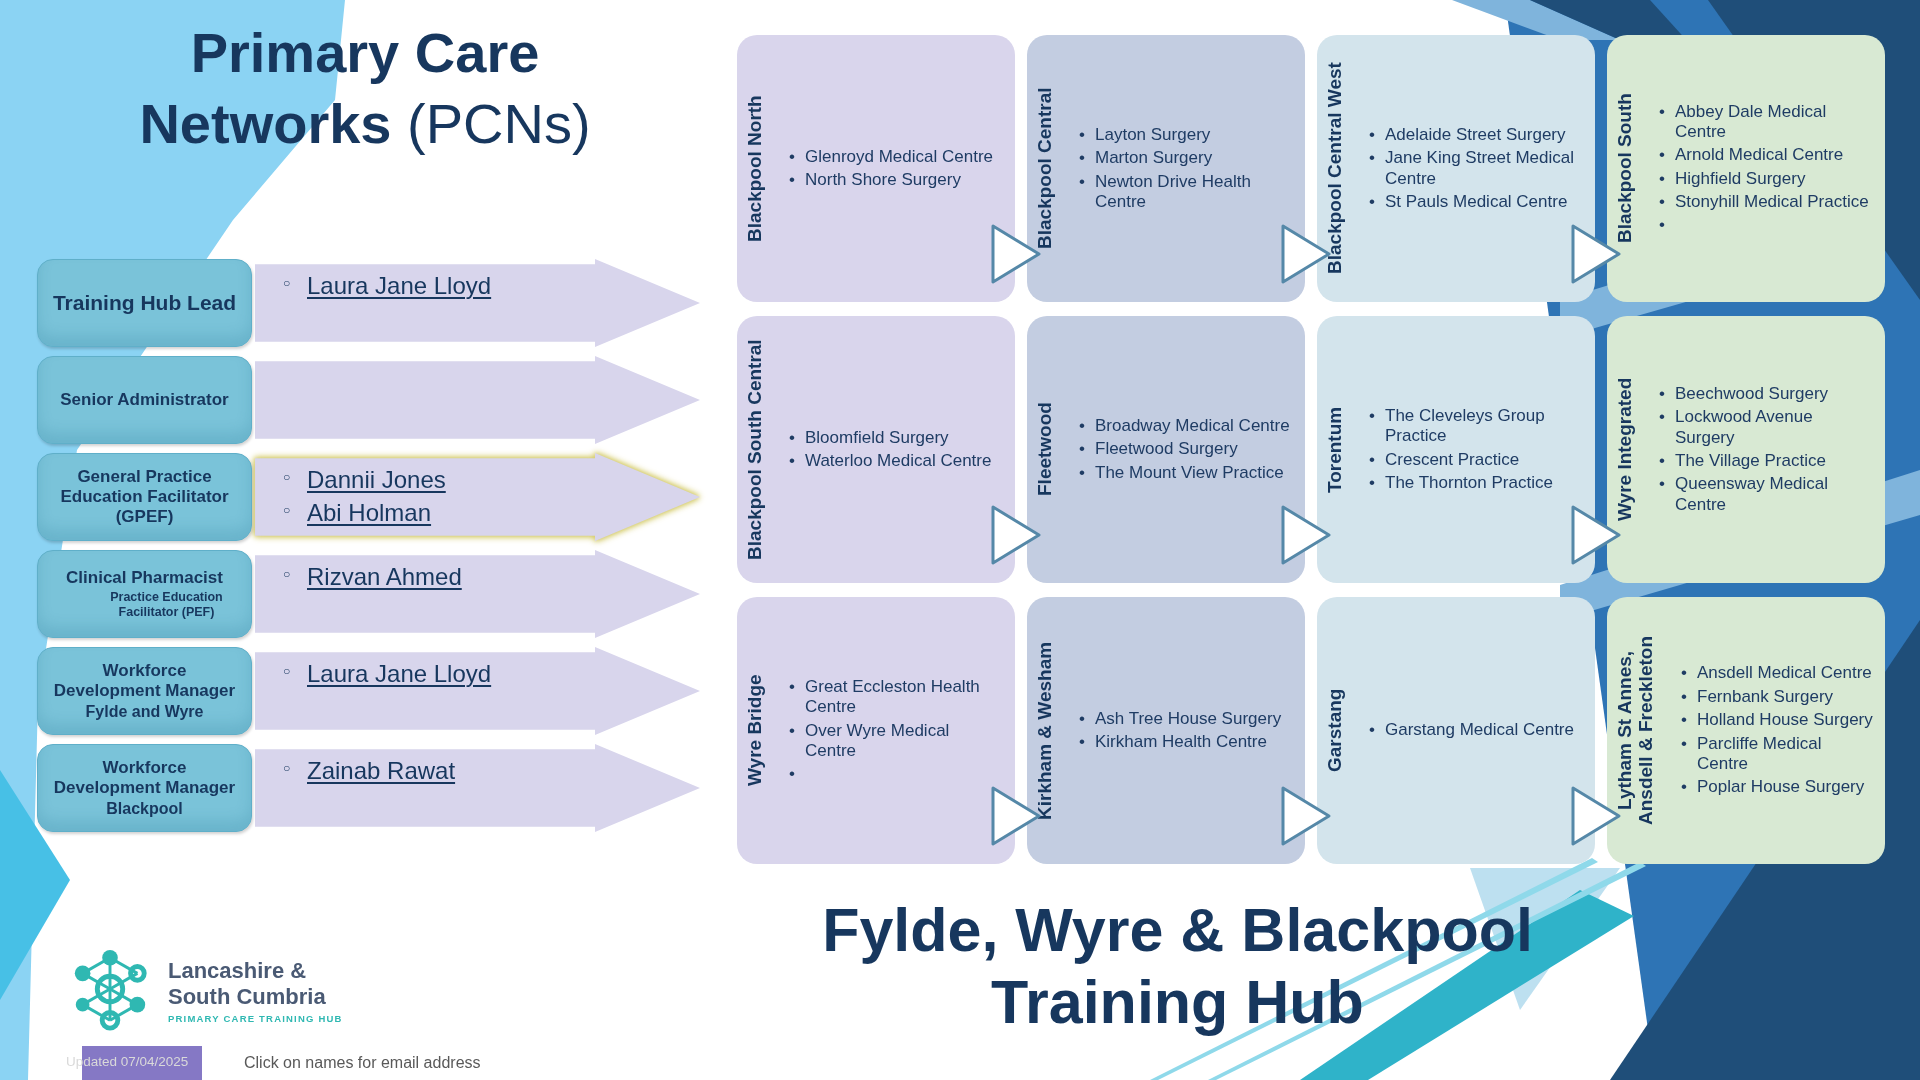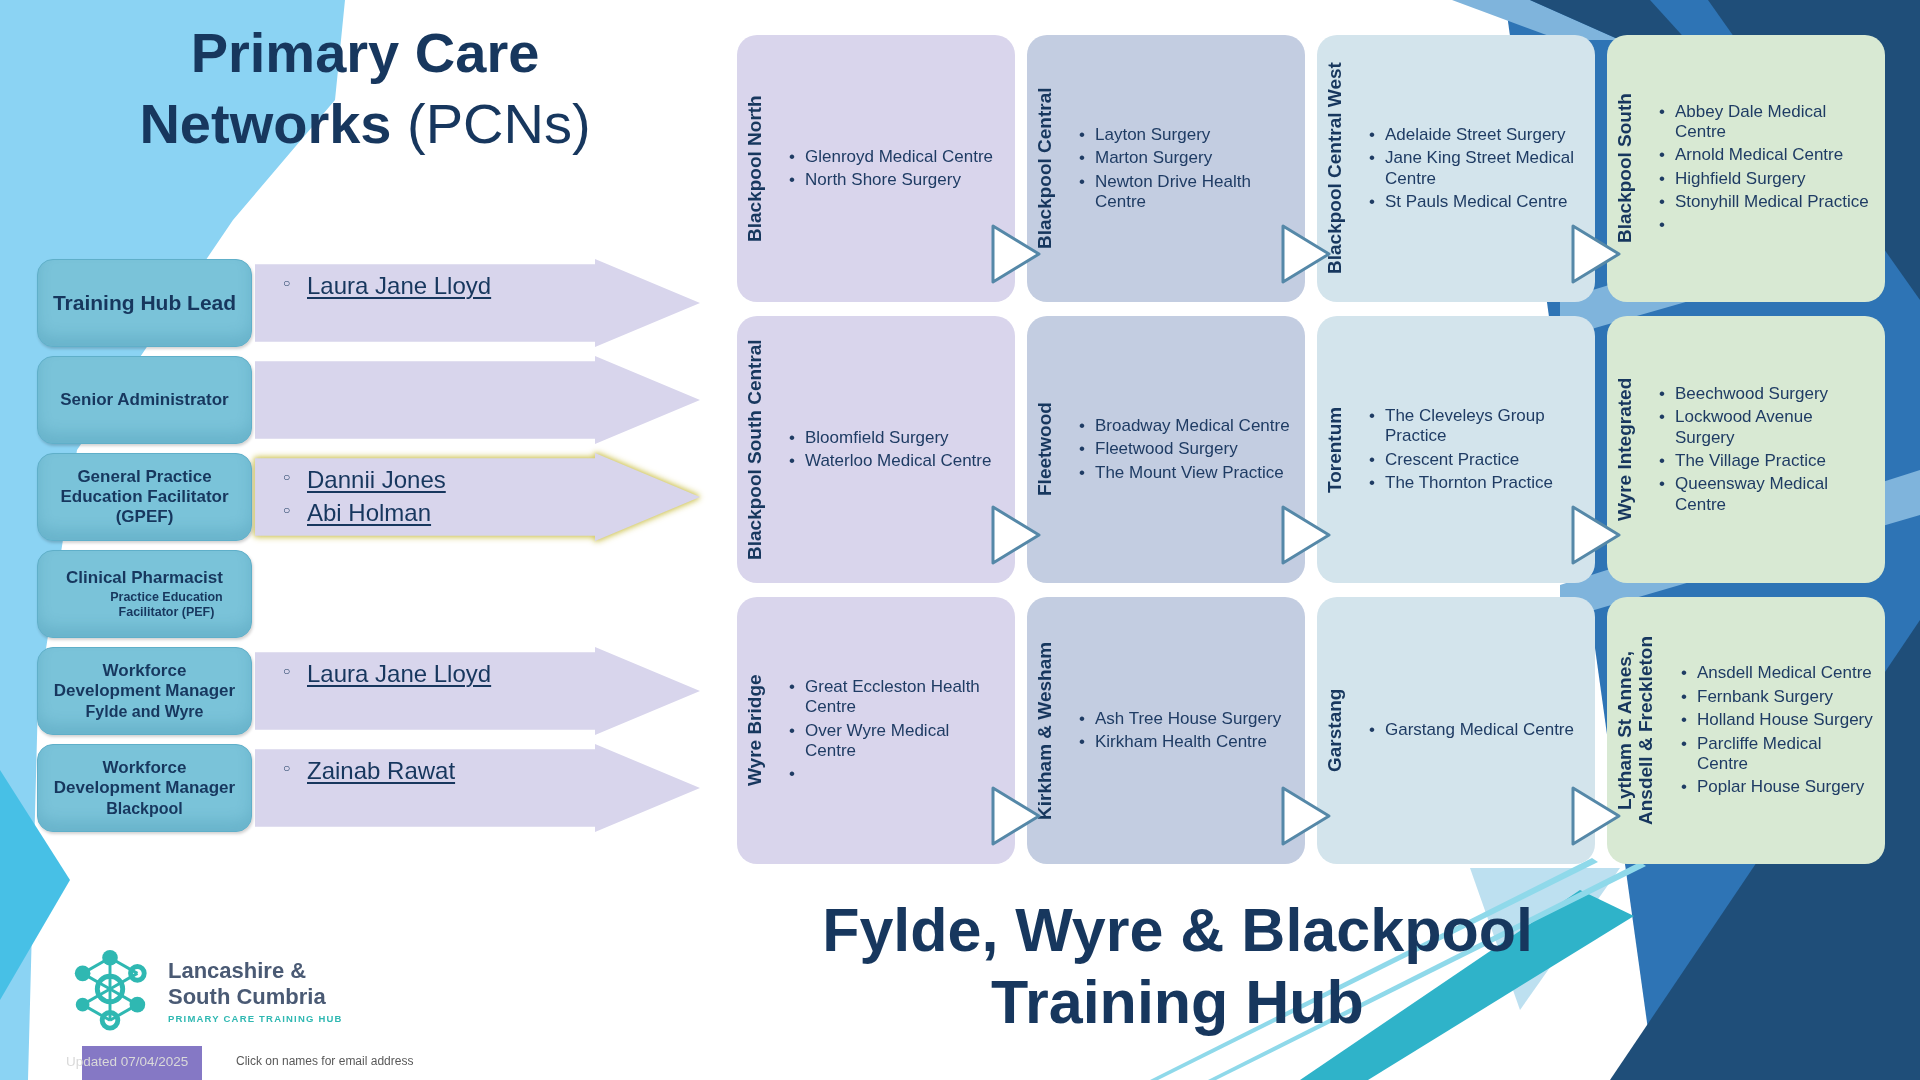--- a/index.html
+++ b/index.html
@@ -99,21 +99,21 @@
   .logo-icon circle.hollow { fill:none; stroke:var(--logo-teal); stroke-width:5; }
   .logo-icon circle.solid { fill:var(--logo-teal); }
   .logo-icon line { stroke:var(--logo-teal); stroke-width:3; }
   .logo-org { font-size:22px; color:var(--logo-text); font-weight:600; line-height:1.18; }
   .logo-tagline { font-size:9.5px; letter-spacing:1.2px; color:var(--logo-teal);
     font-weight:bold; margin-top:4px; }
   .violet-box { position:absolute; left:82px; top:1046px; width:120px; height:34px;
     background:var(--violet-box); z-index:1; }
   .footer-updated { position:absolute; left:66px; top:1054px; font-size:13.5px;
     color:var(--footer-updated); z-index:2; }
-  .footer-note { position:absolute; left:236px; top:1054px; font-size:12px;
+  .footer-note { position:absolute; left:244px; top:1054px; font-size:16px;
     color:var(--footer-note); z-index:2; }
 </style>
 </head>
 <body>
 
 <div class="stage">
 
   <div class="dec dec-left-band"></div>
   <div class="dec dec-cyan-tri"></div>
   <div class="dec dec-right-main"></div>
@@ -168,20 +168,26 @@
             <li><a class="plink">Dannii Jones</a></li>
             <li><a class="plink">Abi Holman</a></li>
           </ul>
     </div>
   </div>
 
   <div class="role-row">
     <div class="role-box">
       <div class="role-title">Clinical Pharmacist</div>
       <div class="role-subtitle">Practice Education Facilitator (PEF)</div>
+    </div>
+    <div class="arrow-wrap">
+      <div class="arrow-shape"></div>
+      <ul class="arrow-people">
+            <li><a class="plink">Rizvan Ahmed</a></li>
+          </ul>
     </div>
   </div>
 
   <div class="role-row">
     <div class="role-box">
       <div class="role-title">Workforce Development Manager</div>
       <div class="role-subtitle">Fylde and Wyre</div>
     </div>
     <div class="arrow-wrap">
       <div class="arrow-shape"></div>

